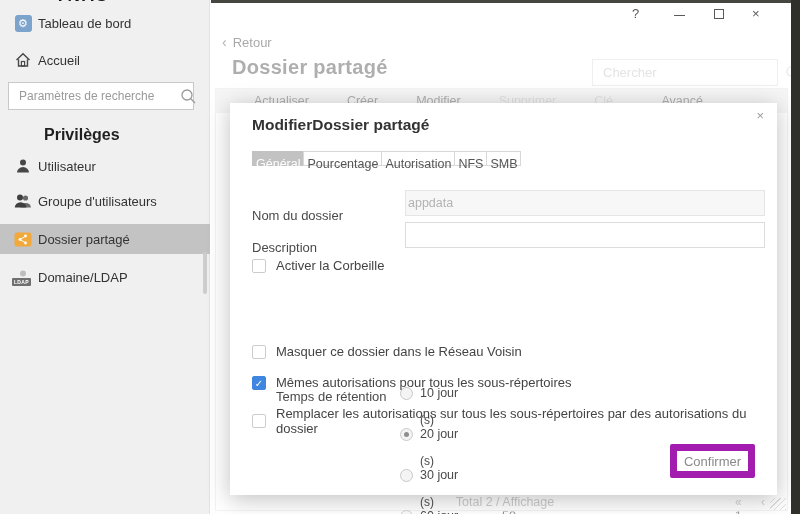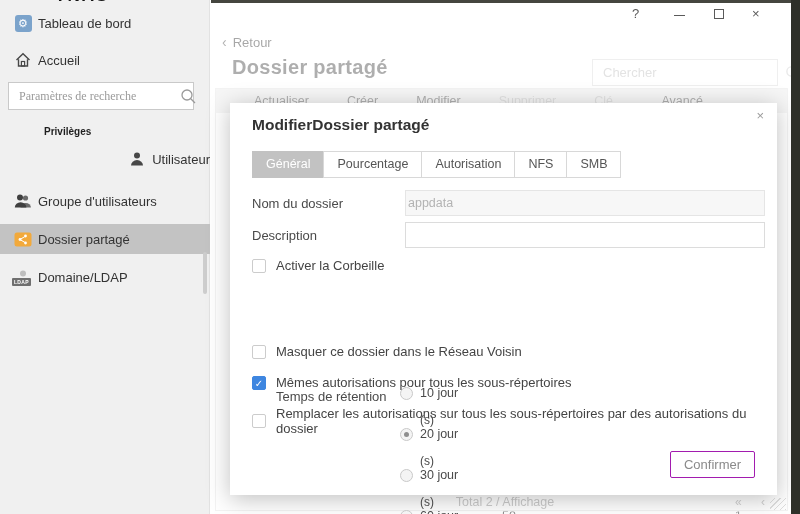--- a/index.html
+++ b/index.html
@@ -13,24 +13,24 @@
   
   .sidebar { position:absolute; left:0; top:0; width:210px; height:514px; background:#f0f0f0; border-right:1px solid #e2e2e2; z-index:4; }
   .logo-clip { position:absolute; left:55px; top:0; width:80px; height:4px; overflow:hidden; }
   .logo-clip span { display:block; margin-top:-14px; font-weight:bold; font-size:17px; letter-spacing:2px; color:#141414; }
   .side-row { position:absolute; left:0; width:210px; height:30px; display:flex; align-items:center; cursor:pointer; }
   .side-row .lbl { font-size:13px; color:#333; }
   .side-row.selected { background:#c3c3c3; height:30px; }
   .icon-cell { width:22px; margin-left:12px; margin-right:4px; display:flex; align-items:center; justify-content:center; flex:none; }
   .dash-icon { width:17px; height:17px; background:#7ba3cb; border-radius:3px; color:#fff; font-size:11px; line-height:17px; text-align:center; }
   .side-search { position:absolute; left:8px; top:82px; width:186px; height:28px; background:#fff; border:1px solid #c9c9c9; display:flex; align-items:center; }
-  .side-search input { border:none; outline:none; flex:1; font-size:12px; color:#6d28d9; padding:0 6px 0 10px; font-family:Liberation Serif, serif; background:transparent; }
+  .side-search input { border:none; outline:none; flex:1; font-size:12px; color:#6d28d9; padding:0 6px 0 10px; font-family:Liberation Sans, sans-serif; background:transparent; }
   .side-search input::placeholder { color:#9a9a9a; }
   .side-search svg { margin-right:8px; flex:none; }
-  .section-title { position:absolute; left:8px; top:126px; font-size:10px; font-weight:bold; color:#1f1f1f;padding-left:36px; }
+  .section-title { position:absolute; left:8px; top:126px; font-size:16px; font-weight:bold; color:#1f1f1f;padding-left:36px; }
   .side-scroll-thumb { position:absolute; right:2px; top:252px; width:4px; height:42px; background:#cdcdcd; border-radius:2px; }
   .ldap-wrap { position:relative; width:18px; height:16px; }
   .ldap-badge { position:absolute; left:-2px; bottom:-1px; background:#6f6f6f; color:#fff; font-size:5px; font-weight:bold; padding:1px 2px; border-radius:1px; letter-spacing:.3px; }
 
   
   .winctl { position:absolute; top:6px; z-index:7; color:#5a5a5a; font-size:13px; cursor:pointer; }
   .maxbox { width:10px; height:10px; border:1px solid #5a5a5a; margin-top:3px; }
   .minbar { width:11px; height:1px; background:#5a5a5a; margin-top:9px; }
 
   
@@ -54,42 +54,42 @@
 
   
   .dim { position:absolute; left:211px; top:3px; width:580px; height:509px; background:rgba(255,255,255,0.55); z-index:5; }
 
   
   .modal { position:absolute; left:230px; top:103px; width:547px; height:392px; background:#fff; z-index:10;
     box-shadow:0 4px 22px rgba(0,0,0,0.25); }
   .modal-close { position:absolute; right:13px; top:5px; color:#9b9b9b; font-size:13px; cursor:pointer; }
   .modal-title { position:absolute; left:22px; top:13px; font-size:15.5px; font-weight:bold; color:#333; }
   .tabs { position:absolute; left:22px; top:48px; display:flex; }
-  .tab { height:27px; line-height:25px; padding:0 13px; font-size:12.5px; color:#555; border:1px solid #d8d8d8;
+  .tab { height:15px; line-height:25px; padding:0 3px; font-size:12.5px; color:#555; border:1px solid #d8d8d8;
     margin-left:-1px; background:#fff; cursor:pointer; white-space:nowrap; }
   .tab:first-child { margin-left:0; }
   .tab.active { background:#c2c2c2; border-color:#c2c2c2; color:#fff; }
-  .frow-label { position:absolute; left:22px; font-size:13px; color:#4a4a4a; }
+  .frow-label { position:absolute; left:22px; font-size:13px; color:#4a4a4a;margin-top:12px; }
   .finput { position:absolute; left:175px; width:360px; height:26px; border:1px solid #dcdcdc; font-size:12.5px;
     padding:0 2px; color:#444; outline:none; font-family:"Liberation Sans",sans-serif; background:#fff; }
   .finput.disabled { background:#f7f7f7; border-color:#e5e5e5; color:#b3b3b3; }
   .cbx-row { position:absolute; left:22px; display:flex; align-items:center; cursor:pointer; }
   .cbx { width:14px; height:14px; border:1px solid #ccc; border-radius:2px; background:#fff; flex:none; }
   .cbx.checked { background:#3e86e0; border-color:#3e86e0; color:#fff; font-size:10px; line-height:14px; text-align:center; }
   .cbx-row .clbl { font-size:13px; color:#444; margin-left:10px; }
   .ret-label { position:absolute; left:46px; top:286px; font-size:13px; color:#4a4a4a; }
   .radio-group { position:absolute; left:170px; top:283px; display:flex;flex-direction:column; }
   .radio-opt { display:flex; flex-direction:column; width:76px; cursor:pointer; }
   .radio-line { display:flex; align-items:center; }
   .radio { width:13px; height:13px; border-radius:50%; border:1px solid #c9c9c9; background:#f4f4f4; flex:none; position:relative; }
   .radio.sel::after { content:""; position:absolute; left:3px; top:3px; width:5px; height:5px; border-radius:50%; background:#8f8f8f; }
   .radio-opt .rlbl { font-size:12.5px; color:#4a4a4a; margin-left:7px; white-space:nowrap; }
   .radio-opt .suffix { font-size:12px; color:#4a4a4a; margin-left:20px; margin-top:13px; }
-  .confirm-btn { position:absolute; right:22px; bottom:17px; width:85px; height:27px; background:#fff;
-    border:1px solid #a21caf; border-radius:2px; color:#8a8a8a; font-size:13px; font-family:"Liberation Sans",sans-serif; cursor:pointer;margin-left:40px; }
+  .confirm-btn { position:absolute; right:22px; bottom:17px; width:85px; height:34px; background:#fff;
+    border:7px solid #a21caf; border-radius:2px; color:#8a8a8a; font-size:13px; font-family:"Liberation Sans",sans-serif; cursor:pointer;margin-left:40px; }
   .right-desktop-strip { position:absolute; left:791px; top:0; width:9px; height:514px; background:#2e3029; z-index:8; }
 </style>
 </head>
 <body>
 
 <div class="app">
 
   <div class="main"></div>
 
   <span class="winctl" style="left:632px;">?</span>
@@ -162,21 +162,21 @@
     <div class="side-search">
       <input placeholder="Paramètres de recherche" style="">
       <svg width="17" height="17" viewBox="0 0 17 17">
         <circle cx="7" cy="7" r="5" fill="none" stroke="#9a9a9a" stroke-width="1.3"></circle>
         <line x1="10.8" y1="10.8" x2="15" y2="15" stroke="#9a9a9a" stroke-width="1.3"></line>
       </svg>
     </div>
 
     <div class="section-title">Privilèges</div>
 
-    <div class="side-row" style="top:144px;justify-content:flex-end;">
+    <div class="side-row" style="top:151px;">
       <span class="icon-cell">
         <svg width="16" height="16" viewBox="0 0 16 16">
           <circle cx="8" cy="4.6" r="3" fill="#474747"></circle>
           <path d="M2 14.5 a6 5.4 0 0 1 12 0 Z" fill="#474747"></path>
         </svg>
       </span>
       <span class="lbl">Utilisateur</span>
     </div>
 
     <div class="side-row" style="top:186px;">

